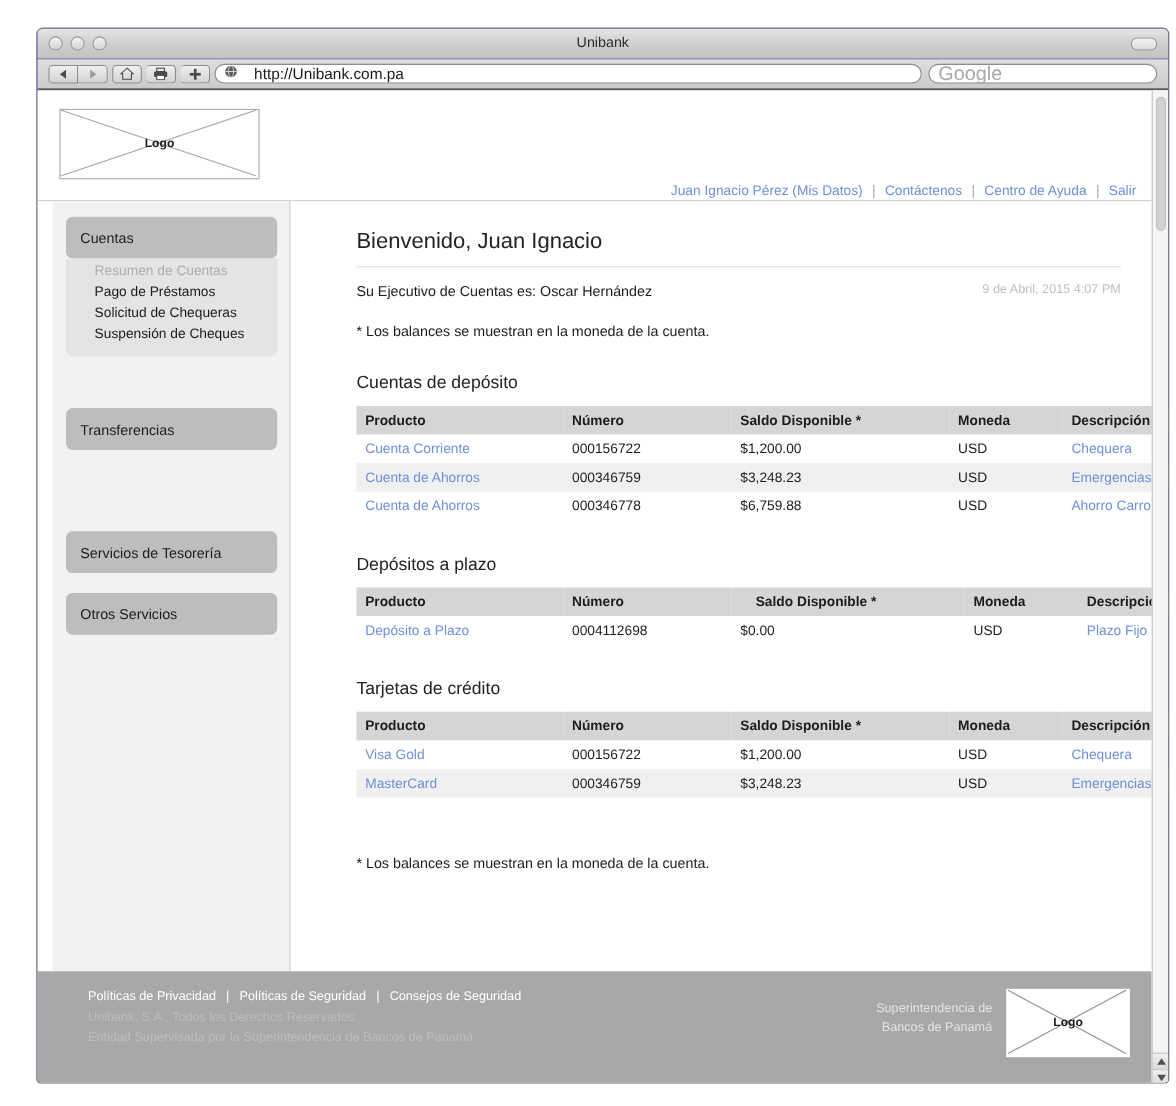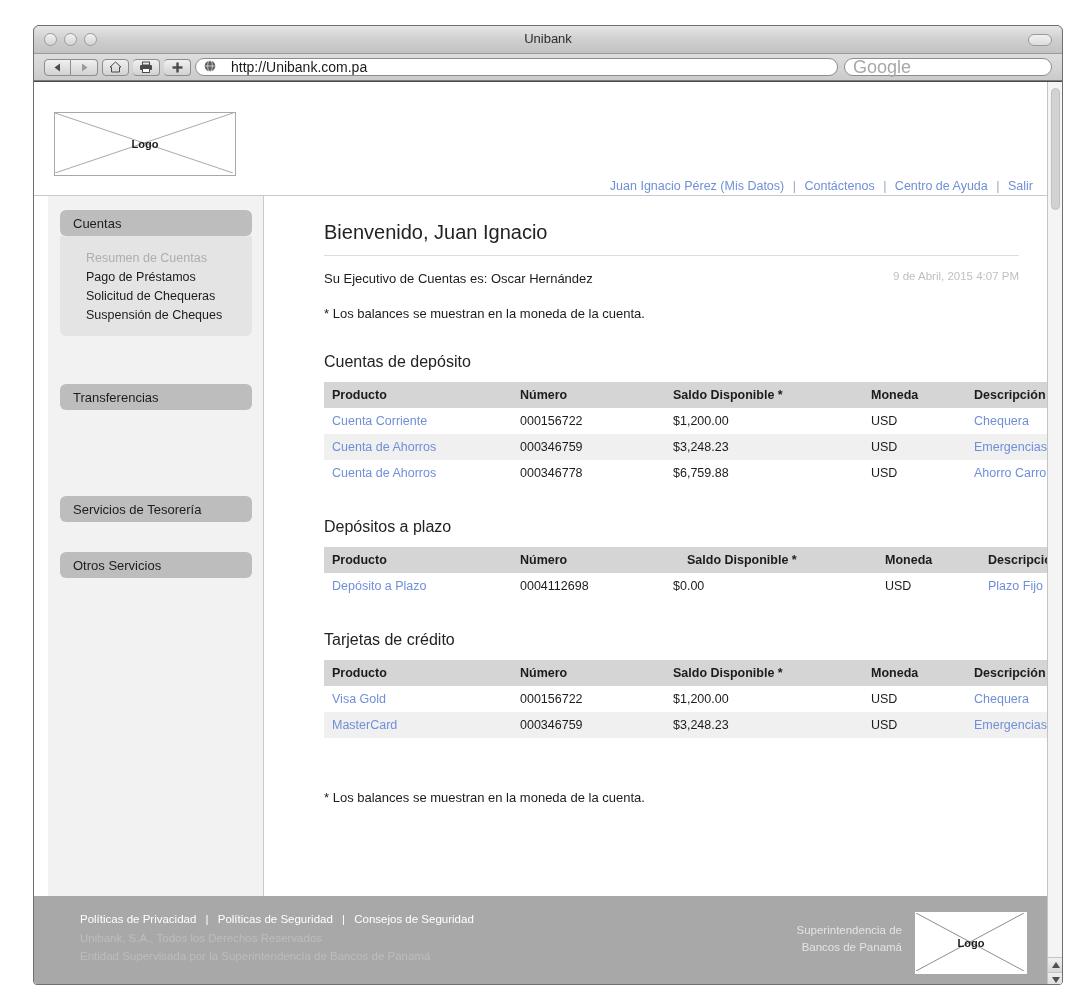--- a/index.html
+++ b/index.html
@@ -76,21 +76,21 @@
     padding: 0 8px; box-sizing: border-box;
   }
   .searchtext { font-size: 18px; color: #a8a8a8; }
 
   
   .viewport {
     position: relative; height: 905px;
     background: #ffffff; border-top: 1px solid #4a4a4a;
     overflow: hidden;
   }
-  .page { position: absolute; left: 0; top: 16px; width: 1013px; height: 905px; }
+  .page { position: absolute; left: 0; top: 3px; width: 1013px; height: 905px; }
 
   
   .vscroll {
     position: absolute; right: 0; top: 0; width: 15px; height: 905px;
     background: #f4f4f4; border-left: 1px solid #c4c4c4; box-sizing: border-box;
   }
   .vthumb {
     position: absolute; left: 3px; top: 6px; width: 9px; height: 122px;
     border-radius: 5px; background: #d2d2d2; border: 1px solid #c0c0c0;
     box-sizing: border-box;
@@ -140,27 +140,27 @@
     position: absolute; left: 14px; top: 0; width: 215px; height: 700px;
     background: #f2f2f2;
   }
   .content-divider {
     position: absolute; left: 229px; top: 0; width: 1px; height: 700px;
     background: #c9c9c9;
   }
 
   .nav-group { position: absolute; left: 12px; width: 192px; }
   .nav-head {
-    height: 26px; border-radius: 6px; background: #bdbdbd;
+    height: 38px; border-radius: 6px; background: #bdbdbd;
     display: flex; align-items: center; padding-left: 13px;
     font-size: 13px; color: #1c1c1c; box-sizing: border-box;
   }
   .nav-sub {
     background: #e4e4e4; border-radius: 0 0 6px 6px;
-    padding: 12px 0 12px 0;
+    padding: 1px 0 12px 0;
   }
   .nav-sub-item {
     font-size: 12.5px; color: #1c1c1c; padding: 2.5px 0 2.5px 26px;
   }
   .nav-sub-item.active { color: #aeaeae; }
 
   
   .content {
     position: absolute; left: 230px; top: 0; right: 0; height: 700px;
     padding: 0 0 0 0; box-sizing: border-box;

